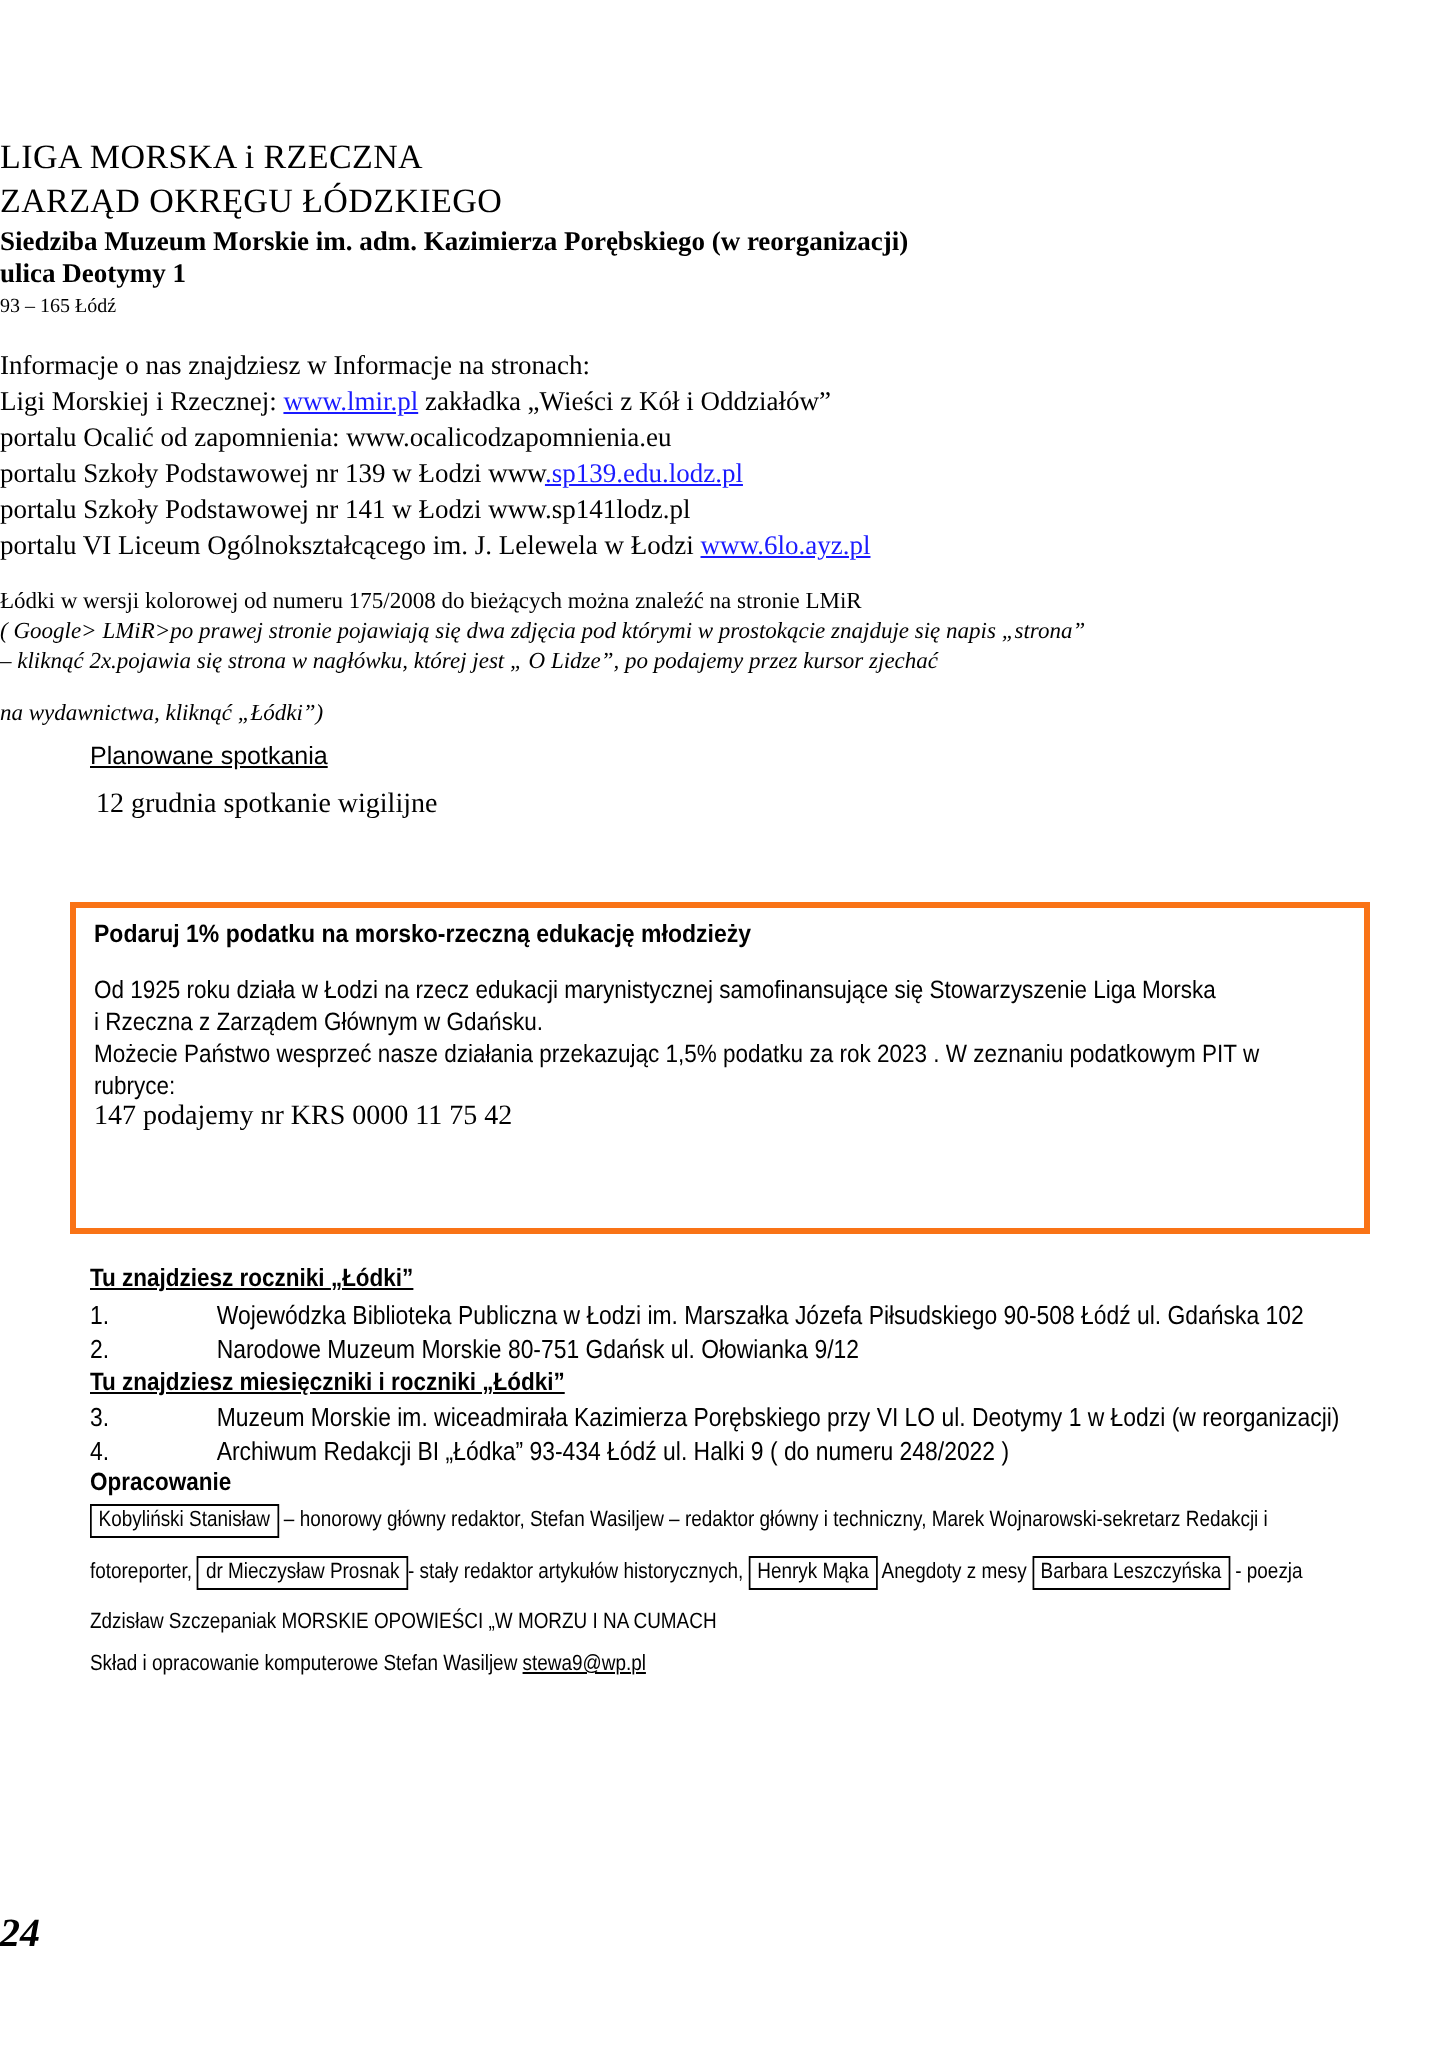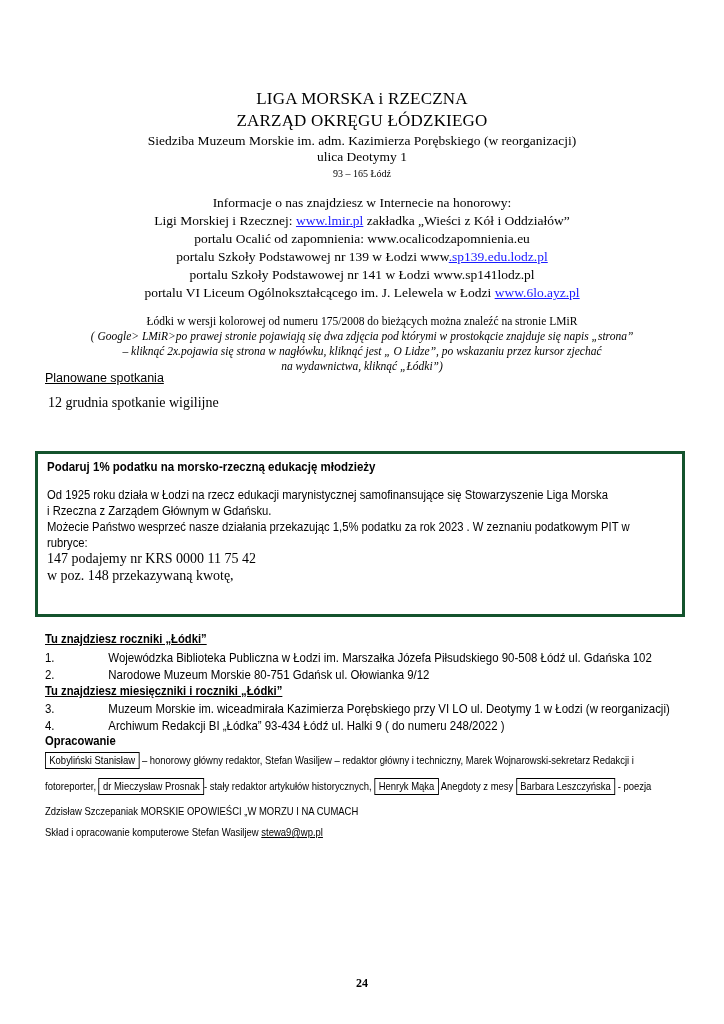--- a/index.html
+++ b/index.html
@@ -1,87 +1,86 @@
 <!DOCTYPE html>
 <html><head>
 <meta charset="utf-8">
 <style>
   html, body { margin: 0; padding: 0; background: #ffffff; }
   body { width: 724px; height: 1024px; position: relative; overflow: hidden; color: #000; }
   .serif { font-family: "Liberation Serif", "DejaVu Serif", serif; }
   .sans { font-family: "Liberation Sans", "DejaVu Sans", sans-serif; }
   .abs { position: absolute; }
-  .center { left: 0; width: 724px; text-align: center; white-space: nowrap; margin-top: 20px; }
+  .center { left: 0; width: 724px; text-align: left; white-space: nowrap; }
   a.link { color: #1a1aff; text-decoration: underline; }
 
   .h1 { font-size: 17px; line-height: 20px; letter-spacing: 0.2px; }
-  .h2 { font-size: 13.5px; font-weight: normal; line-height: 16px; }
+  .h2 { font-size: 13.5px; font-weight: bold; line-height: 16px; }
   .addr { font-size: 10px; line-height: 17px; }
   .info { font-size: 13.5px; line-height: 18px; }
   .note { font-size: 11.5px; line-height: 15px; }
   .note i { font-style: italic; }
 
   .section-label { font-size: 12.5px; text-decoration: underline; }
   .plain-serif { font-size: 14px; }
 
-  .box { left: 35px; top: 451px; width: 650px; height: 166px; border: 3px solid #14532d; box-sizing: border-box; }
+  .box { left: 35px; top: 451px; width: 650px; height: 166px; border: 3px solid #f97316; box-sizing: border-box; }
   .box-title { left: 9px; top: 6px; font-size: 12.5px; font-weight: bold; white-space: nowrap; transform: scaleX(0.92); transform-origin: left; }
   .box-para { left: 9px; font-size: 12.5px; line-height: 16px; white-space: nowrap; transform: scaleX(0.9); transform-origin: left; }
   .box-serif { left: 9px; font-size: 14px; line-height: 17px; white-space: nowrap; }
 
   .list-head { font-size: 12.5px; font-weight: bold; text-decoration: underline; white-space: nowrap; transform: scaleX(0.9); transform-origin: left; }
   .list-item { font-size: 13px; white-space: nowrap; transform: scaleX(0.88); transform-origin: left; }
   .list-num { display: inline-block; width: 72px; }
 
   .credits { font-size: 11px; white-space: nowrap; transform: scaleX(0.86); transform-origin: left; }
   .boxed { border: 1.5px solid #000; padding: 0 4px; display: inline-block; line-height: 15px; }
-  .page-num { font-size: 12px; font-weight: bold; }
+  .page-num { font-size: 20px; font-weight: bold; font-style: italic; }
 </style>
 </head>
 <body>
 
 <div class="abs center serif h1" style="top:69px;">LIGA MORSKA i RZECZNA</div>
 <div class="abs center serif h1" style="top:91px;">ZARZĄD OKRĘGU ŁÓDZKIEGO</div>
 <div class="abs center serif h2" style="top:113px;">Siedziba Muzeum Morskie im. adm. Kazimierza Porębskiego (w reorganizacji)</div>
 <div class="abs center serif h2" style="top:129px;">ulica Deotymy 1</div>
 <div class="abs center serif addr" style="top:145px;">93 – 165 Łódź</div>
 
-<div class="abs center serif info" style="top:174px;">Informacje o nas znajdziesz w Internecie na honorowy:</div>
+<div class="abs center serif info" style="top:174px;">Informacje o nas znajdziesz w Informacje na stronach:</div>
 <div class="abs center serif info" style="top:192px;">
   <span>Ligi Morskiej i Rzecznej: </span><a class="link">www.lmir.pl</a><span> zakładka „Wieści z Kół i Oddziałów”</span>
 </div>
 <div class="abs center serif info" style="top:210px;">
   <span>portalu Ocalić od zapomnienia: www.ocalicodzapomnienia.eu</span>
 </div>
 <div class="abs center serif info" style="top:228px;">
   <span>portalu Szkoły Podstawowej nr 139 w Łodzi www</span><a class="link">.sp139.edu.lodz.pl</a>
 </div>
 <div class="abs center serif info" style="top:246px;">
   <span>portalu Szkoły Podstawowej nr 141 w Łodzi www.sp141lodz.pl</span>
 </div>
 <div class="abs center serif info" style="top:264px;">
   <span>portalu VI Liceum Ogólnokształcącego im. J. Lelewela w Łodzi </span><a class="link">www.6lo.ayz.pl</a>
 </div>
 
 <div class="abs center serif note" style="top:294px;">Łódki w wersji kolorowej od numeru 175/2008 do bieżących można znaleźć na stronie LMiR</div>
 <div class="abs center serif note" style="top:309px;"><i>( Google&gt; LMiR&gt;po prawej stronie pojawiają się dwa zdjęcia pod którymi w prostokącie znajduje się napis „strona”</i></div>
-<div class="abs center serif note" style="top:324px;"><i>– kliknąć 2x.pojawia się strona w nagłówku, kliknąć jest „ O Lidze”, po wskazaniu przez kursor zjechać</i></div>
-<div class="abs center serif note" style="top:339px;"><i>na wydawnictwa, kliknąć „Łódki”)</i></div>
+<div class="abs center serif note" style="top:324px;"><i>– kliknąć 2x.pojawia się strona w nagłówku, której jest „ O Lidze”, po podajemy przez kursor zjechać</i></div>
+<div class="abs center serif note" style="top:350px;"><i>na wydawnictwa, kliknąć „Łódki”)</i></div>
 
 <div class="abs sans section-label" style="left:45px; top:371px;">Planowane spotkania</div>
 <div class="abs serif plain-serif" style="left:48px; top:395px;">12 grudnia spotkanie wigilijne</div>
 
 <div class="abs box">
   <div class="abs sans box-title">Podaruj 1% podatku na morsko-rzeczną edukację młodzieży</div>
   <div class="abs sans box-para" style="top:33px;">Od 1925 roku działa w Łodzi na rzecz edukacji marynistycznej samofinansujące się Stowarzyszenie Liga Morska</div>
   <div class="abs sans box-para" style="top:49px;">i Rzeczna z Zarządem Głównym w Gdańsku.</div>
   <div class="abs sans box-para" style="top:65px;">Możecie Państwo wesprzeć nasze działania przekazując 1,5% podatku za rok 2023 . W zeznaniu podatkowym  PIT w</div>
   <div class="abs sans box-para" style="top:81px;">rubryce:</div>
   <div class="abs serif box-serif" style="top:96px;">147 podajemy nr KRS 0000 11 75 42</div>
-  <div class="abs serif box-serif" style="top:113px;">w poz. 148 przekazywaną kwotę,</div>
 </div>
 
 <div class="abs sans list-head" style="left:45px; top:632px;">Tu znajdziesz roczniki „Łódki”</div>
 <div class="abs sans list-item" style="left:45px; top:650px;">
   <span class="list-num">1.</span><span>Wojewódzka Biblioteka Publiczna w Łodzi im. Marszałka Józefa Piłsudskiego 90-508 Łódź ul. Gdańska 102</span>
 </div>
 <div class="abs sans list-item" style="left:45px; top:667px;">
   <span class="list-num">2.</span><span>Narodowe Muzeum Morskie 80-751 Gdańsk ul. Ołowianka 9/12</span>
 </div>
 

